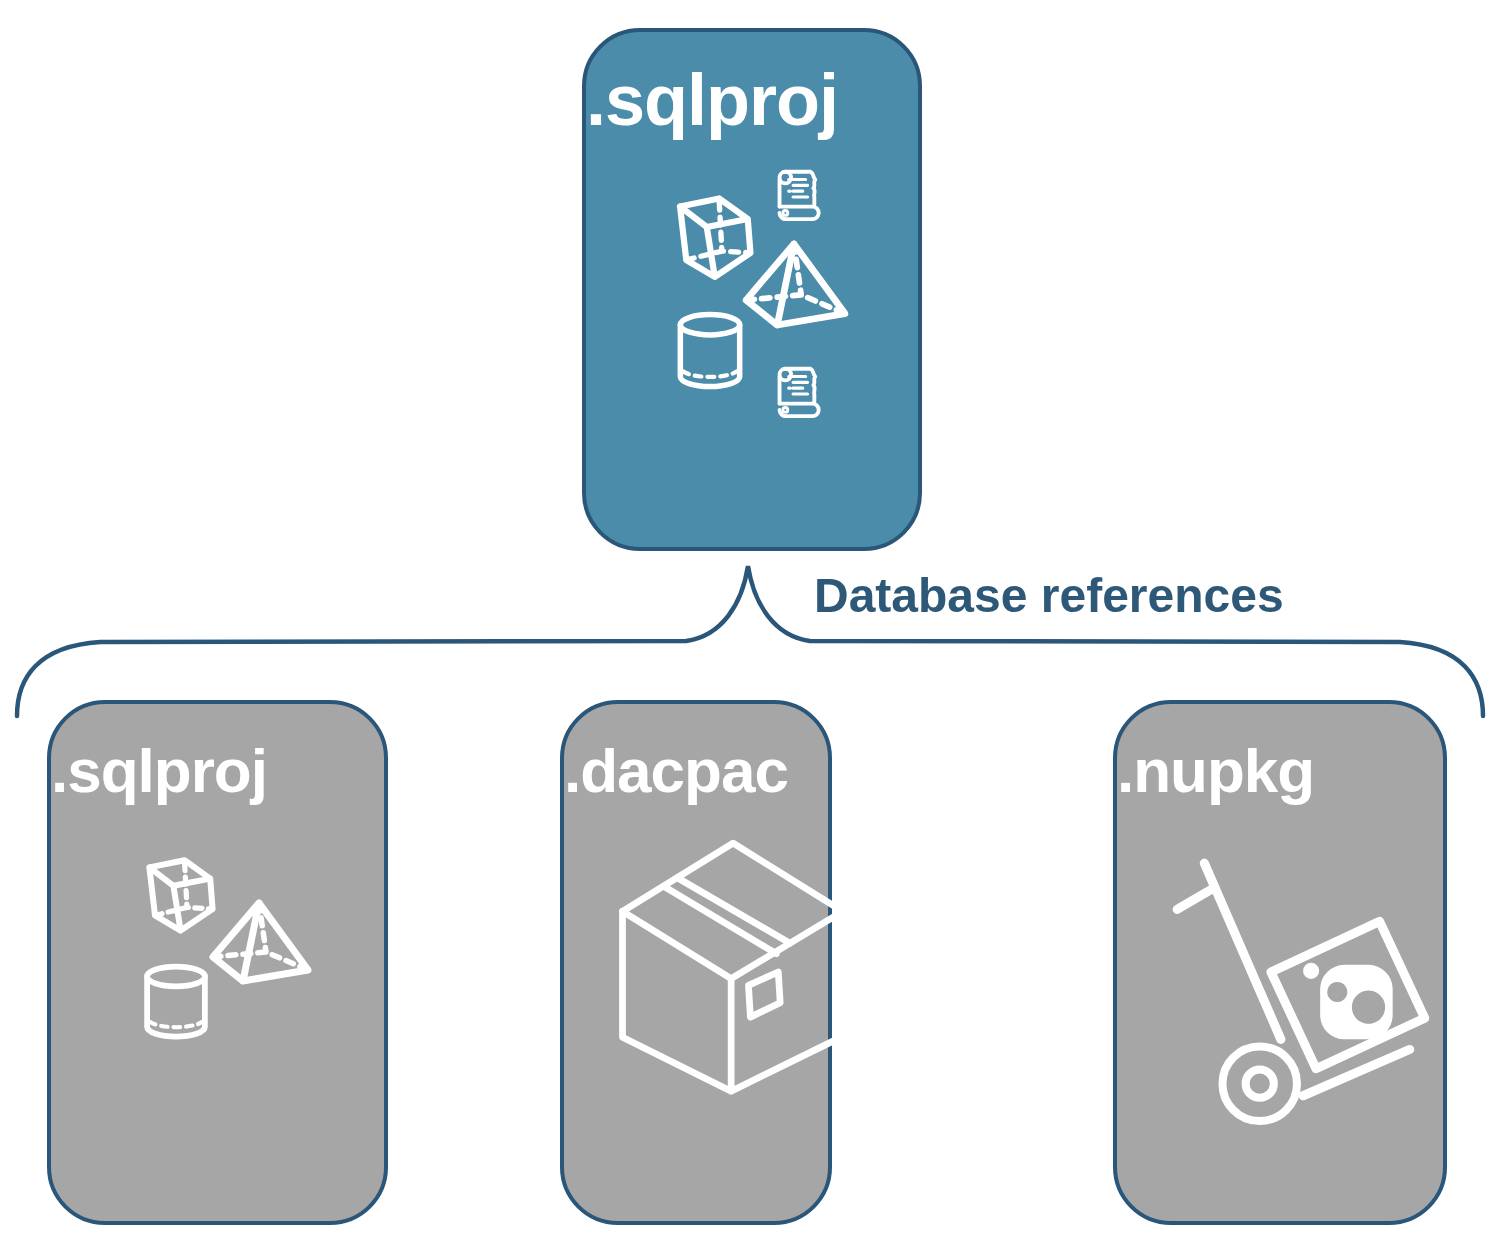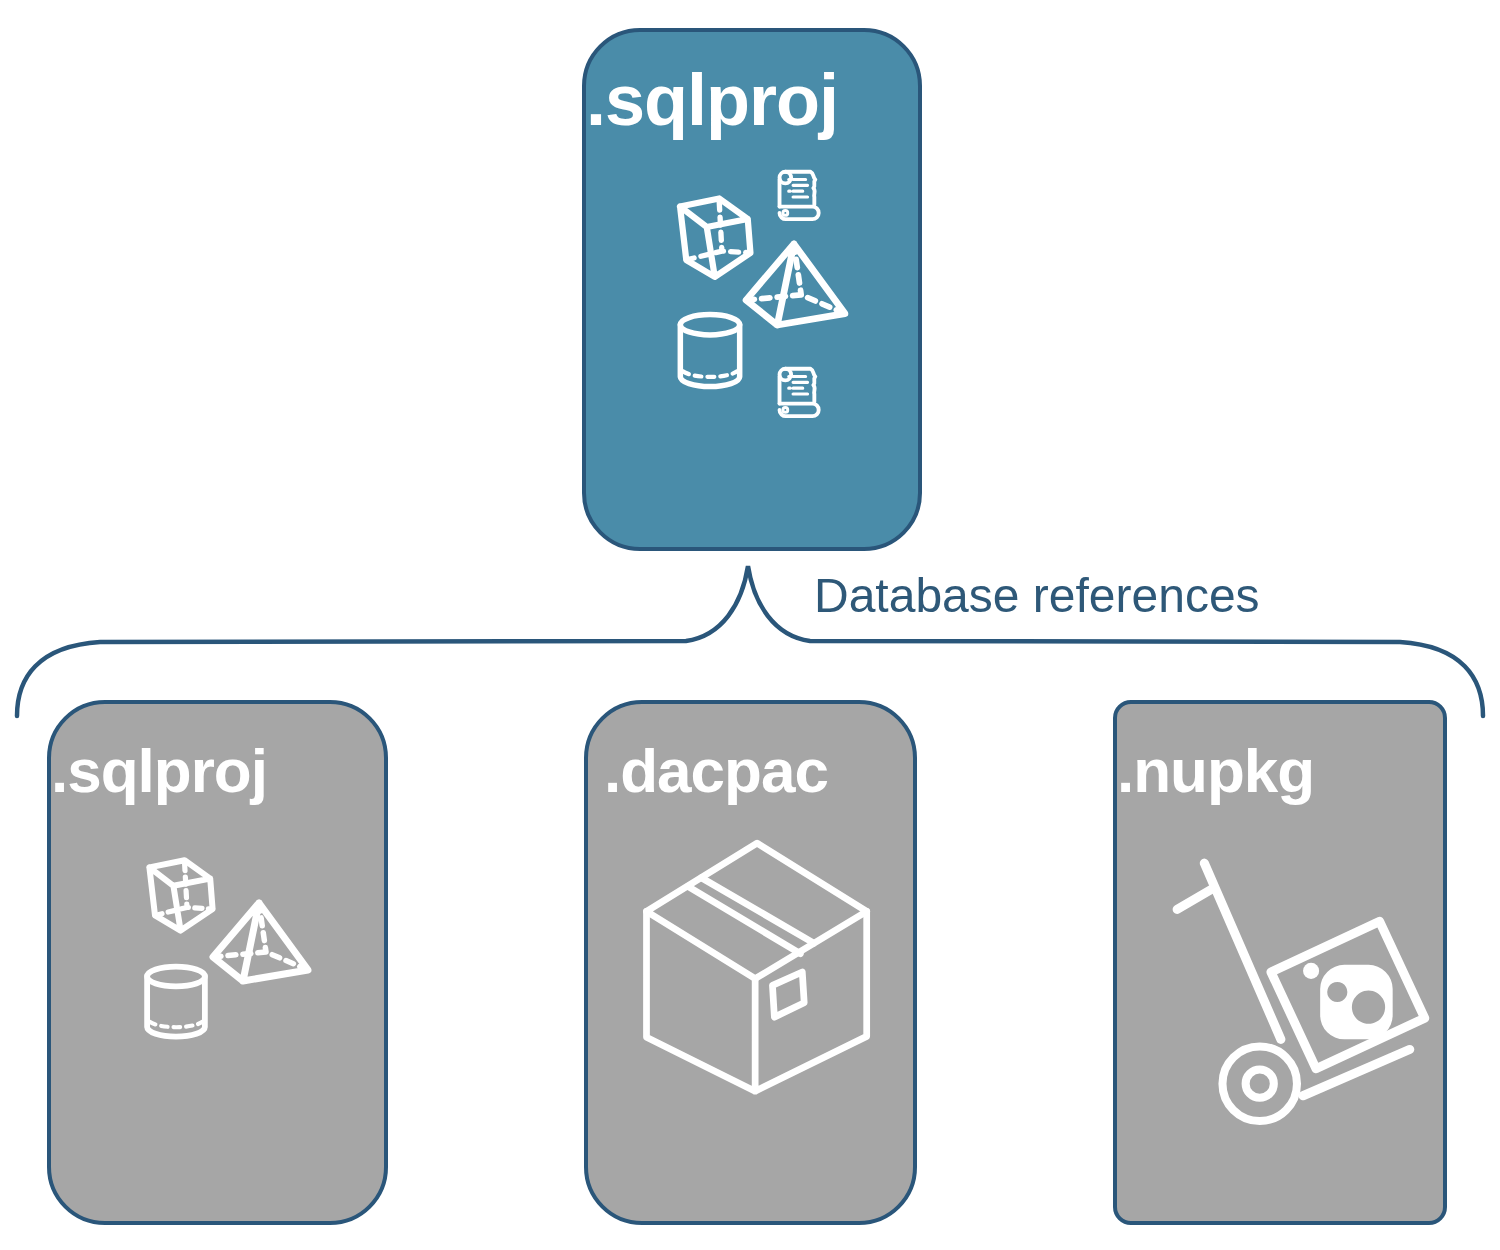--- a/index.html
+++ b/index.html
@@ -10,35 +10,35 @@
     overflow:hidden;
   }
   .node{
     position:absolute;box-sizing:border-box;
     border:4.5px solid var(--outline,#2A567A);
     border-radius:58px;
   }
   .node-top{left:582px;top:28px;width:340px;height:523px;background:var(--accent-fill,#4A8CA9);}
   .node-child{top:700px;height:525px;background:var(--node-fill,#A6A6A6);}
   #child-0{left:47px;width:341px;}
-  #child-1{left:584px;width:333px;padding-left:16px;}
-  #child-2{left:1113px;width:334px;border-radius:18px;}
+  #child-1{left:560px;width:272px;}
+  #child-2{left:1113px;width:334px;}
   .node-label{
     color:var(--label-text,#ffffff);
     font-weight:800;line-height:1;letter-spacing:-1px;
   }
   .node-top .node-label{margin-top:32px;font-size:72px;}
   .node-child .node-label{margin-top:36px;font-size:62px;}
   .icon{position:absolute;}
   svg{display:block;overflow:visible;}
   .ico{stroke:#ffffff;fill:none;stroke-linecap:round;stroke-linejoin:round;}
   .brace{position:absolute;left:0;top:0;}
   .connector-label{
     position:absolute;left:814px;top:572px;
-    font-size:48px;font-weight:400;line-height:1;
+    font-size:48px;font-weight:700;line-height:1;
     color:var(--connector-text,#2E5878);white-space:nowrap;
   }
 </style>
 </head>
 <body>
 
 <div class="canvas">
 
   <svg class="brace" width="1500" height="1250" viewBox="0 0 1500 1250">
     <path d="M17,716 C17,678 38,646 100,642 L686,641

